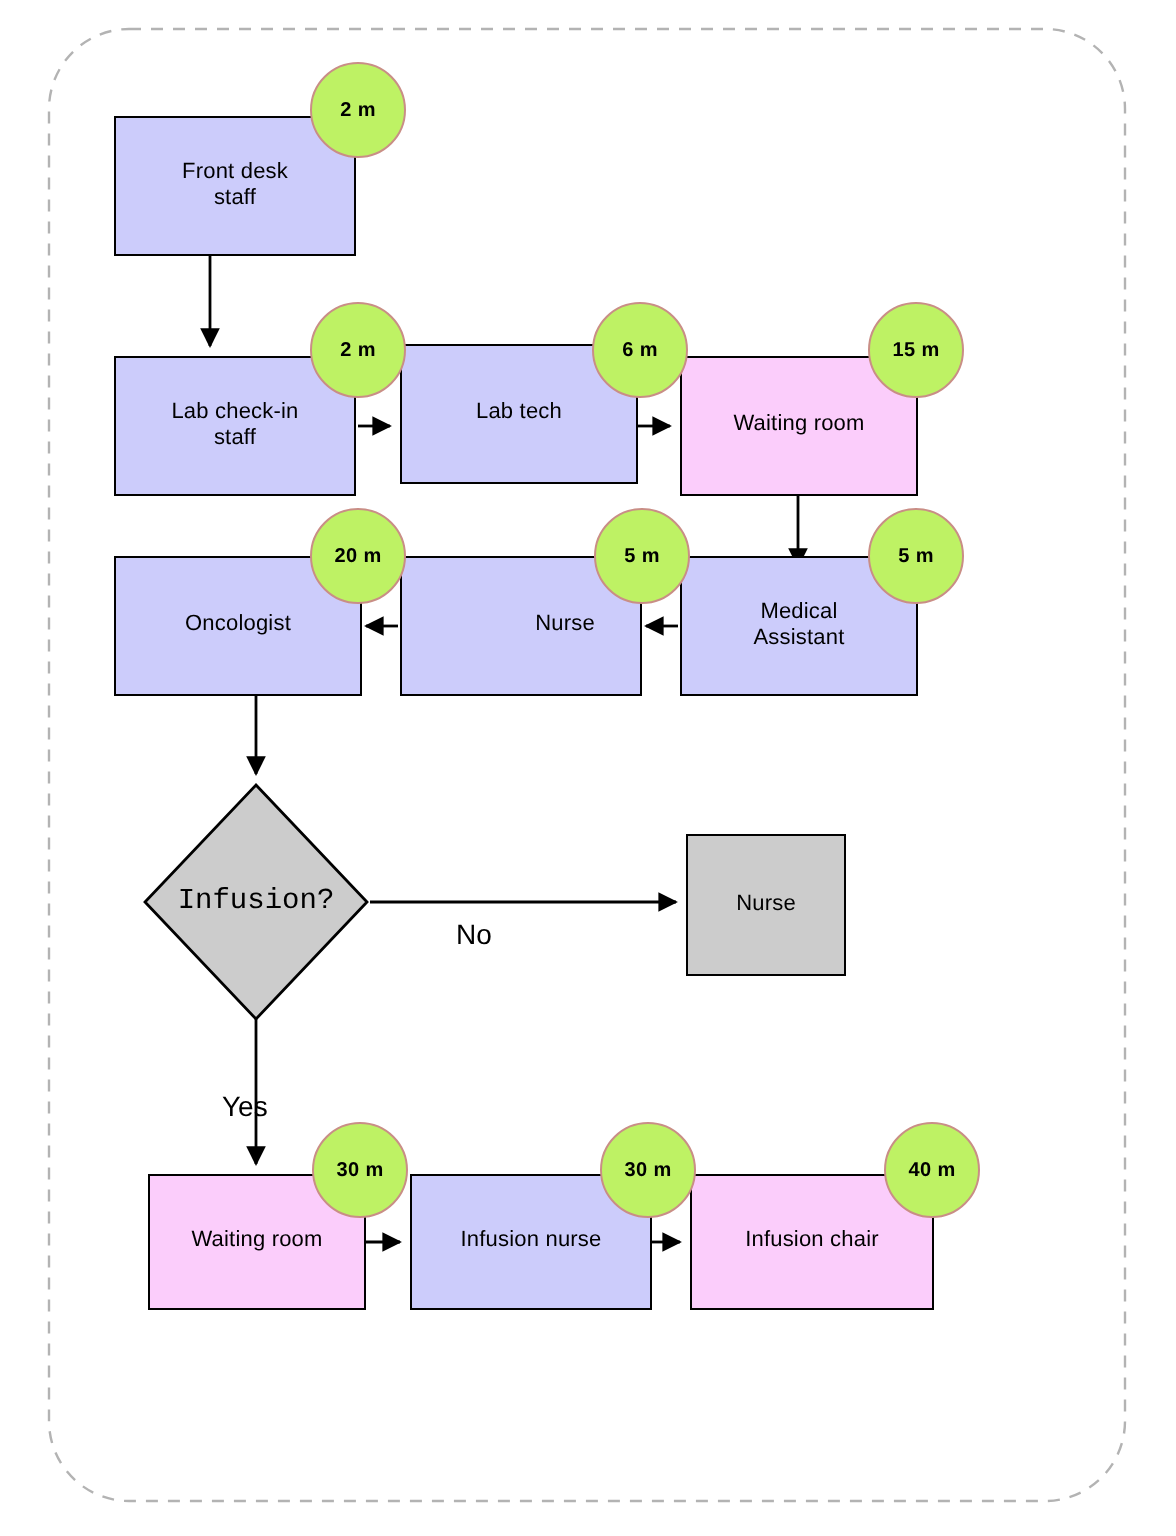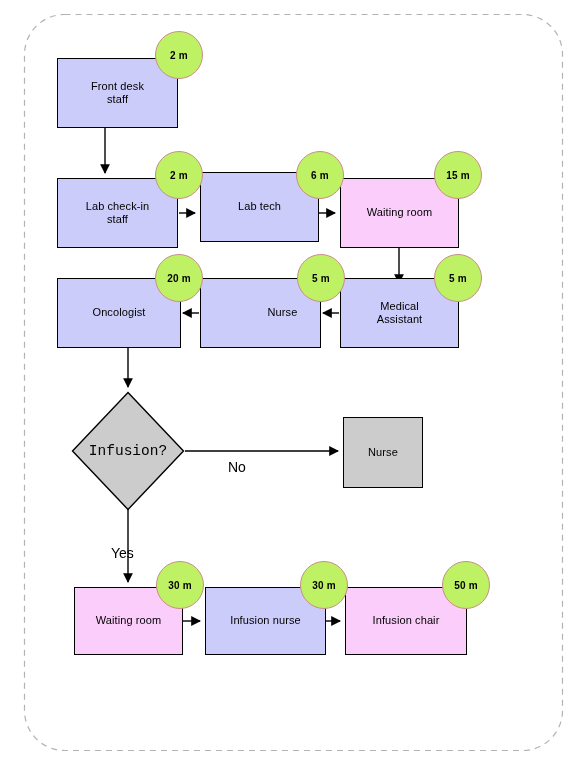--- a/index.html
+++ b/index.html
@@ -207,21 +207,21 @@
 
   <div class="badge" style="left:156px; top:561px; width:48px; height:48px;">
     <span>30 m</span>
   </div>
 
   <div class="badge" style="left:300px; top:561px; width:48px; height:48px;">
     <span>30 m</span>
   </div>
 
   <div class="badge" style="left:442px; top:561px; width:48px; height:48px;">
-    <span>50 m</span>
+    <span>40 m</span>
   </div>
 
   <div class="edge-label" style="left:228px; top:443px;">
     <span>No</span>
   </div>
 
   <div class="edge-label" style="left:111px; top:529px;">
     <span>Yes</span>
   </div>
 

